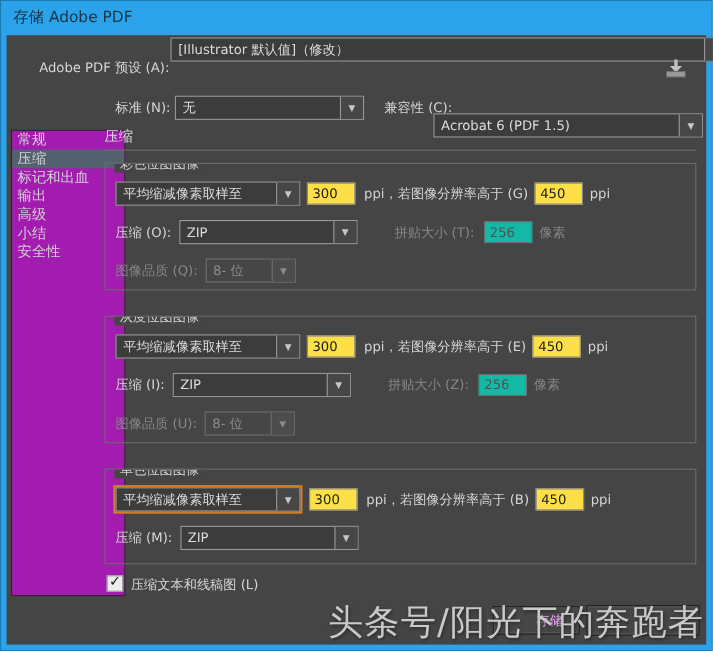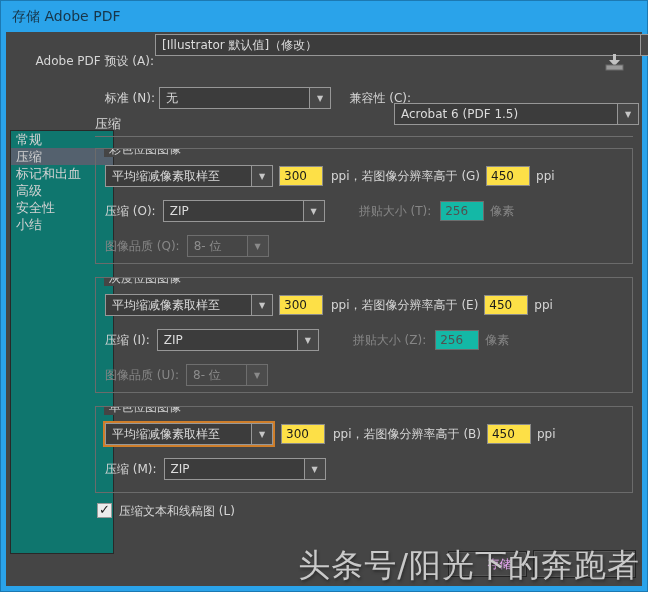--- a/index.html
+++ b/index.html
@@ -36,40 +36,40 @@
   .inp{
     width:44px;height:20px;box-sizing:border-box;background:#fde047;color:#1b1b1b;
     border:1px solid #8b8b8b;font-size:12px;padding:1px 4px;font-family:"DejaVu Sans",sans-serif;
   }
   .inp.disabled{background:#14b8a6;color:#515151;border-color:#6d6d6d;}
   
   .abs{position:absolute;}
   .frow{display:flex;align-items:center;}
   
   .sidebar{
-    position:absolute;left:4px;top:98px;width:104px;height:424px;
-    border:1px solid #282828;box-sizing:border-box;background:#0f766e;
+    position:absolute;left:4px;top:86px;width:104px;height:424px;
+    border:1px solid #282828;box-sizing:border-box;background:#a21caf;
   }
   .side-item{font-size:13px;line-height:17px;padding:0 0 0 5px;color:#d2d2d2;cursor:default;white-space:nowrap;}
   .side-item.selected{background:#54616e;}
   
   .panel{position:absolute;left:89px;top:83px;width:538px;}
   .panel-header{font-size:13px;color:#dadada;padding-bottom:3px;border-bottom:1px solid #6e6e6e;}
   .group{
     position:relative;border:1px solid #6b6b6b;box-sizing:border-box;width:100%;
     padding:16px 9px 0 9px;overflow:hidden;
   }
   .group .legend{
     position:absolute;top:-8px;left:8px;background:#454545;padding:0 5px;
     font-size:12px;color:#d4d4d4;line-height:16px;
   }
   .g1,.g2{height:116px;}
   .g3{height:87px;}
   .g1{margin-top:11px;}
-  .g2,.g3{margin-top:13px;}
+  .g2,.g3{margin-top:23px;}
   .grow{margin-bottom:13px;height:22px;}
   
   .cbrow{display:flex;align-items:center;margin:10px 0 0 2px;}
   .cb{
     width:13px;height:13px;background:#ececec;border:1px solid #9a9a9a;
     color:#1c1c1c;font-size:13px;line-height:12px;text-align:center;overflow:visible;
   }
   .cbrow .lbl{margin-left:7px;line-height:14px;}
   
   .btn{
@@ -118,23 +118,24 @@
     <div class="abs lbl" style="left:331px;top:55px;width:74px;text-align:right;">兼容性 (C):</div>
     <div class="abs dd" style="left:388px;top:55px;width:245px;margin-top:16px;">
       <span class="val">Acrobat 6 (PDF 1.5)</span>
       <span class="arr">▼</span>
     </div>
 
     <div class="sidebar">
       <div class="side-item">常规</div>
       <div class="side-item selected">压缩</div>
       <div class="side-item">标记和出血</div>
+      <div class="side-item">输出</div>
       <div class="side-item">高级</div>
+      <div class="side-item">小结</div>
       <div class="side-item">安全性</div>
-      <div class="side-item">小结</div>
     </div>
 
     <div class="panel">
       <div class="panel-header">压缩</div>
 
       <div class="group g1">
         <span class="legend">彩色位图图像</span>
         <div class="frow grow">
           <div class="dd" style="width:168px;">
             <span class="val">平均缩减像素取样至</span>

